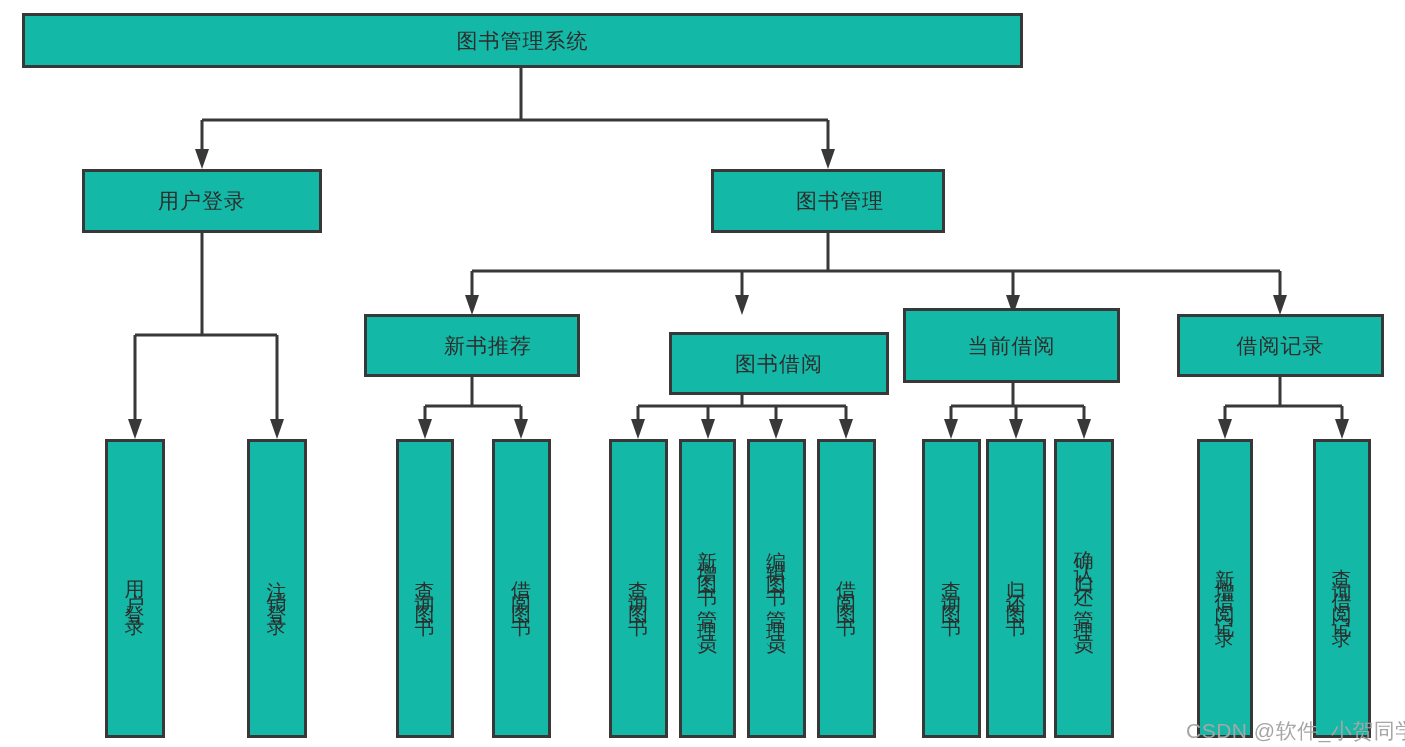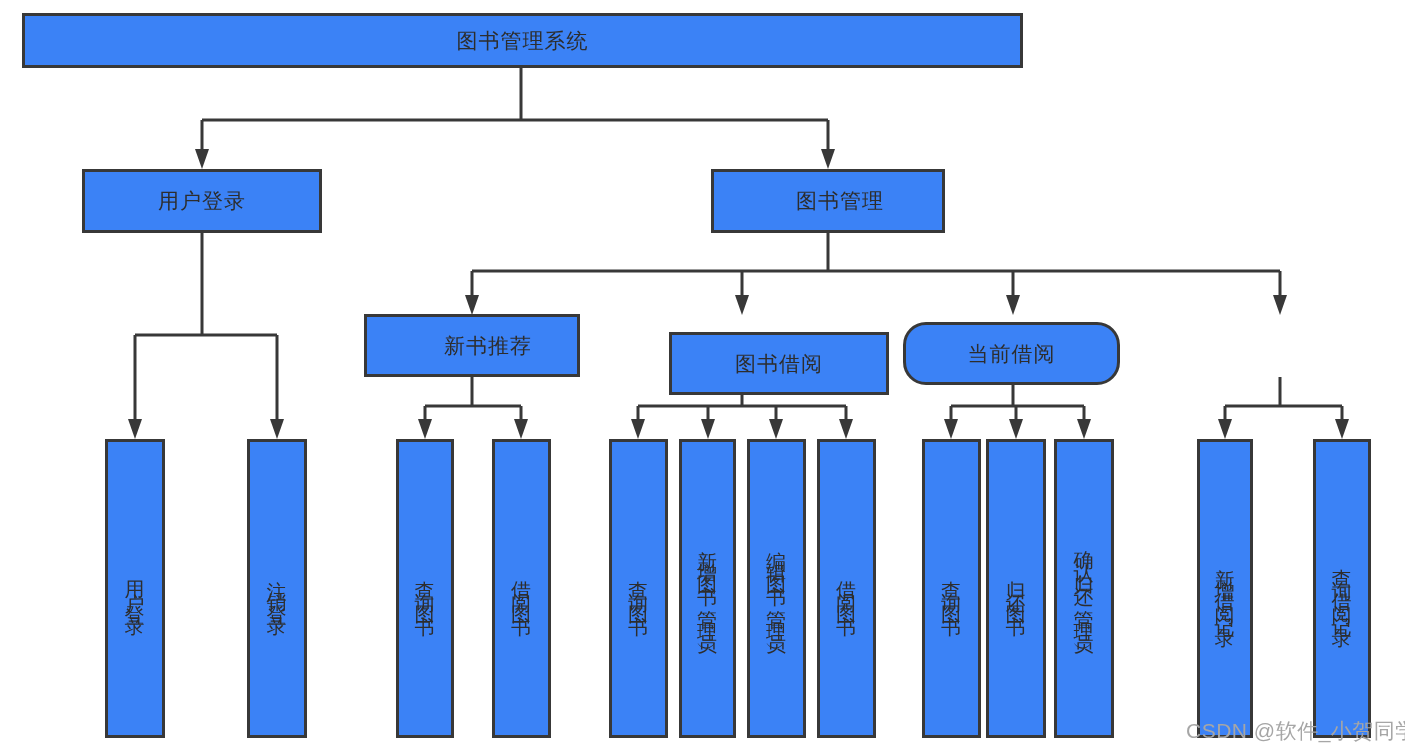--- a/index.html
+++ b/index.html
@@ -10,21 +10,21 @@
     background: #ffffff;
     font-family: "Liberation Sans", sans-serif;
     overflow: hidden;
     color: #2d2d2d;
   }
   .canvas { position: absolute; inset: 0; }
   svg.connectors { position: absolute; left: 0; top: 0; z-index: 1; }
   .node {
     position: absolute;
     border: 3px solid #383838;
-    background: #3b82f6;
+    background: #14b8a6;
     display: flex;
     align-items: center;
     justify-content: center;
     z-index: 2;
     color: #2d2d2d;
   }
   .h { font-size: 21px; letter-spacing: 1px; white-space: nowrap; }
   .v {
     writing-mode: vertical-rl;
     text-orientation: mixed;
@@ -32,21 +32,21 @@
     letter-spacing: 12px;
     line-height: 1;
     text-align: center;
   }
   
   .n-root   { left: 22px;   top: 13px;  width: 1001px; height: 55px; }
   .n-l2a    { left: 82px;   top: 169px; width: 240px;  height: 64px; }
   .n-l2b    { left: 711px;  top: 169px; width: 234px;  height: 64px; padding-left: 24px; }
   .n-l3a    { left: 364px;  top: 314px; width: 216px;  height: 63px; padding-left: 32px; }
   .n-l3b    { left: 633px;  top: 332px; width: 220px;  height: 63px; margin-left: 36px; }
-  .n-l3c    { left: 903px;  top: 322px; width: 217px;  height: 63px; border-radius: 23px; }
+  .n-l3c    { left: 903px;  top: 308px; width: 217px;  height: 75px; }
   .n-l3d    { left: 1177px; top: 314px; width: 207px;  height: 63px; }
   
   .leaf { top: 439px; height: 299px; }
   .n-f01 { left: 105px;  width: 60px; }
   .n-f02 { left: 247px;  width: 60px; }
   .n-f03 { left: 396px;  width: 58px; }
   .n-f04 { left: 492px;  width: 59px; }
   .n-f05 { left: 609px;  width: 59px; }
   .n-f06 { left: 679px;  width: 57px; }
   .n-f07 { left: 747px;  width: 59px; }
@@ -111,20 +111,21 @@
   </svg>
 
   <div class="node h n-root">图书管理系统</div>
 
   <div class="node h n-l2a">用户登录</div>
   <div class="node h n-l2b">图书管理</div>
 
   <div class="node h n-l3a">新书推荐</div>
   <div class="node h n-l3b">图书借阅</div>
   <div class="node h n-l3c">当前借阅</div>
+  <div class="node h n-l3d">借阅记录</div>
 
   <div class="node v leaf n-f01">用户登录</div>
   <div class="node v leaf n-f02">注销登录</div>
 
   <div class="node v leaf n-f03">查询图书</div>
   <div class="node v leaf n-f04">借阅图书</div>
 
   <div class="node v leaf n-f05">查询图书</div>
   <div class="node v leaf n-f06">新增图书（管理员）</div>
   <div class="node v leaf n-f07">编辑图书（管理员）</div>

